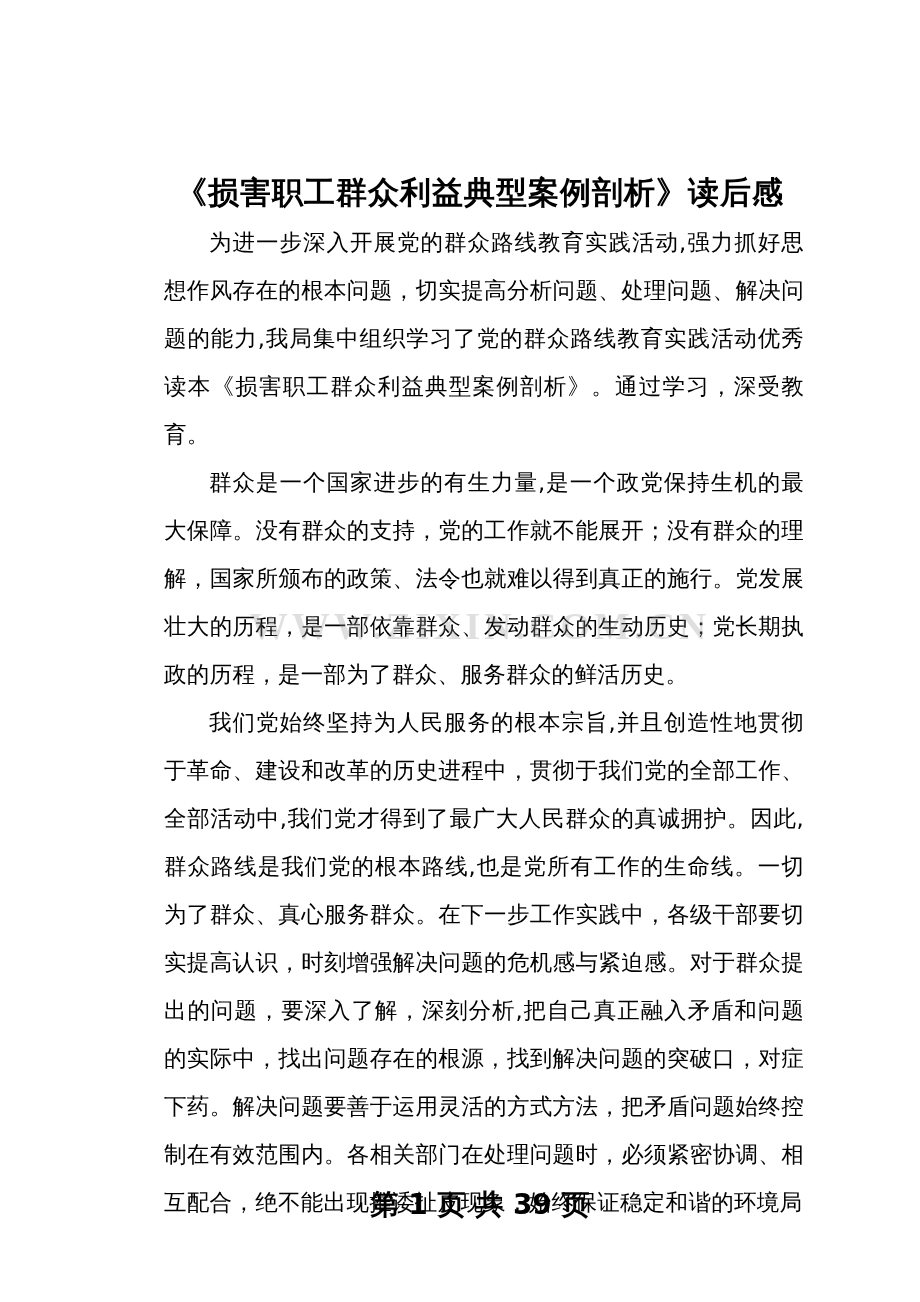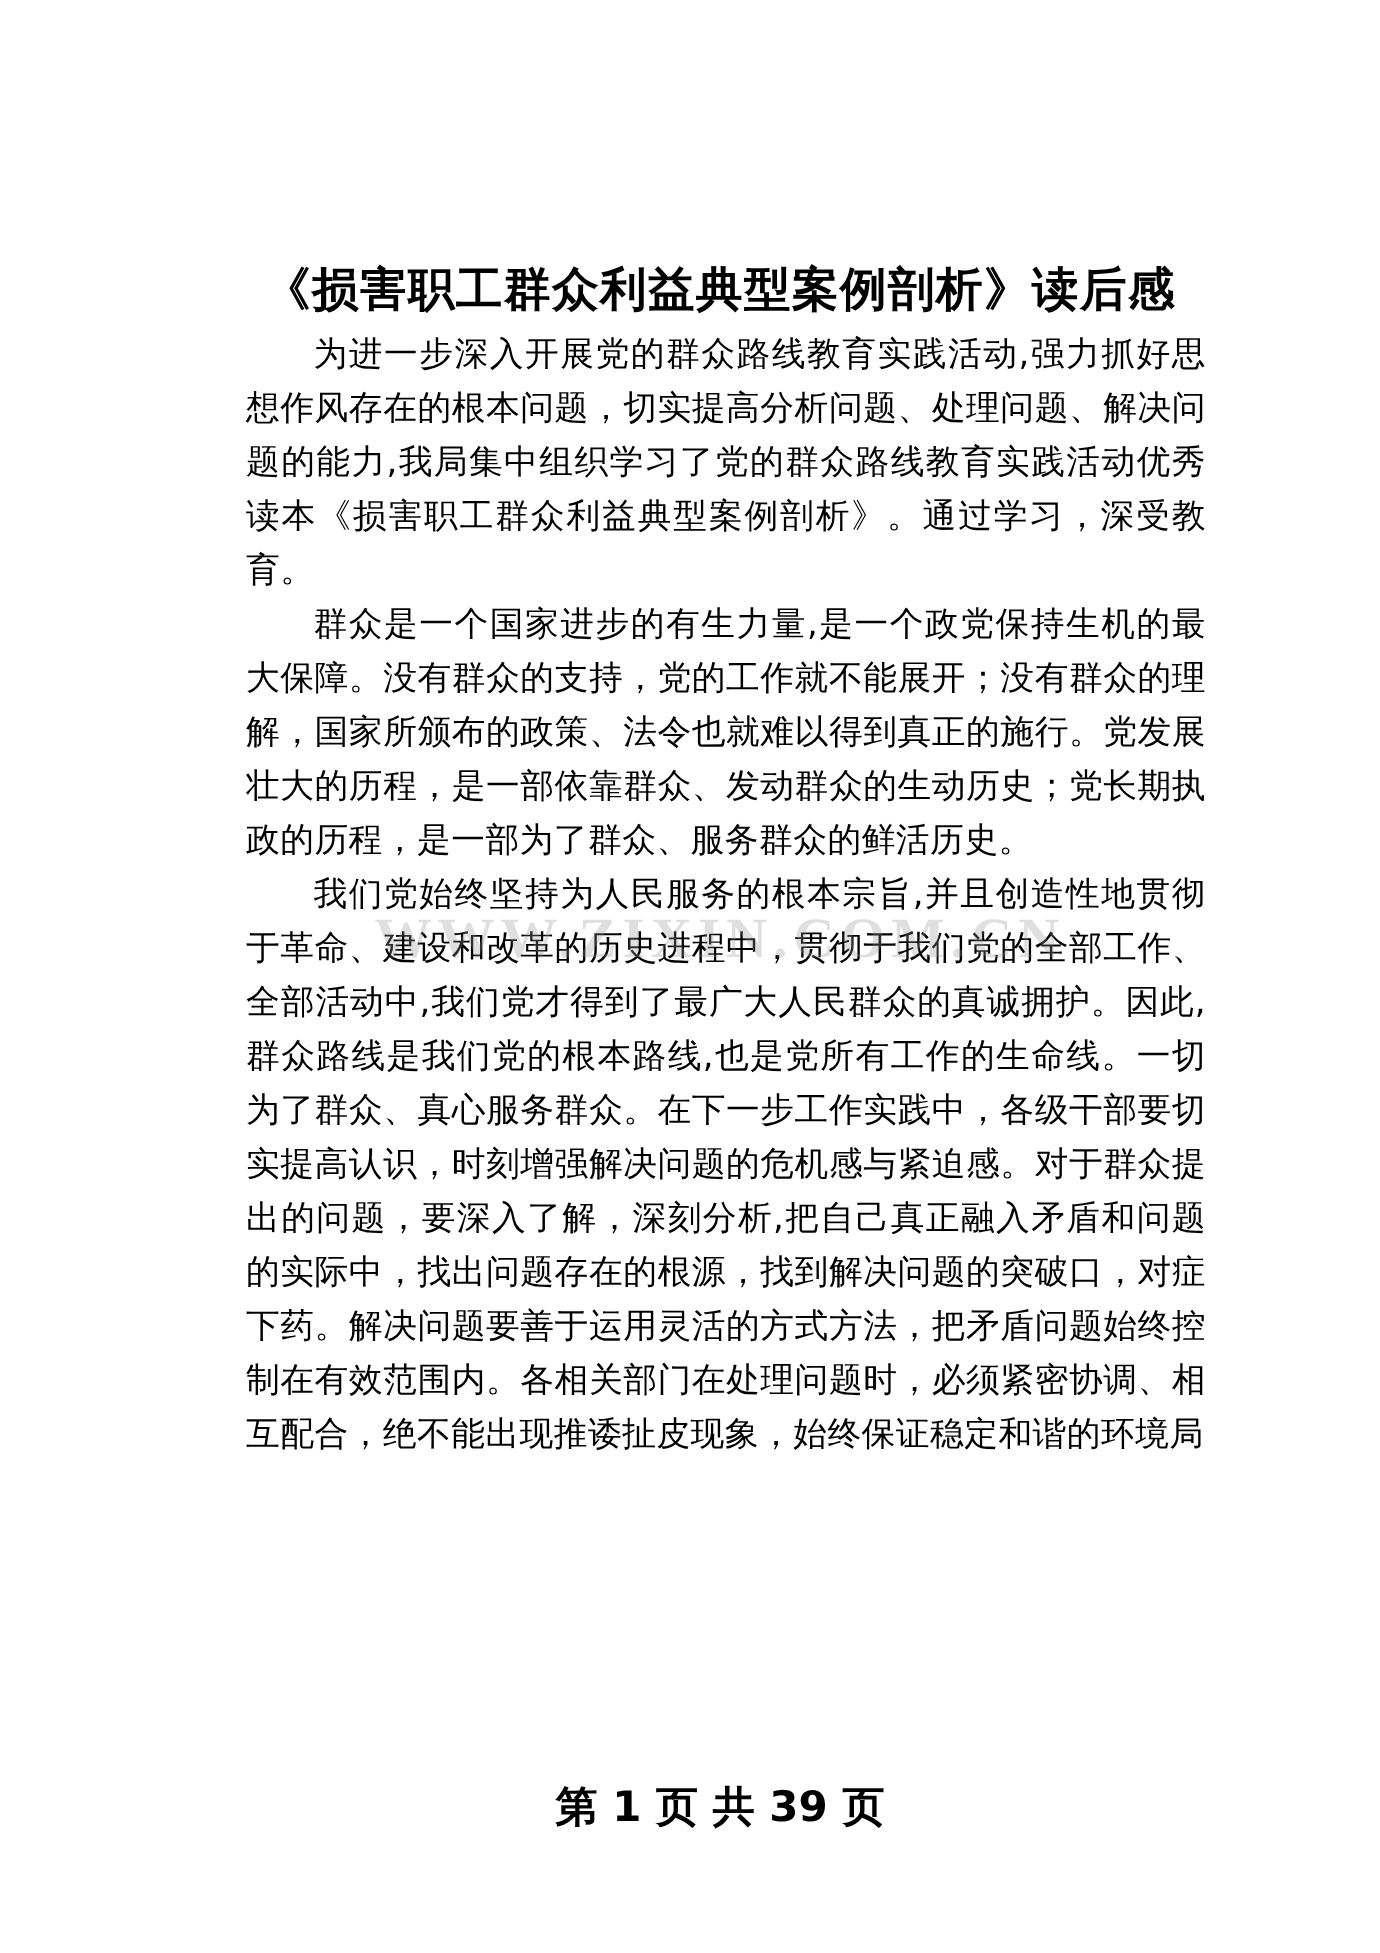--- a/index.html
+++ b/index.html
@@ -39,21 +39,21 @@
     white-space: nowrap;
   }
   .body-area {
     position: absolute;
     top: 218px;
     left: 144px;
     width: 640px;
   }
   .para {
     font-size: 22.5px;
-    line-height: 36px;
+    line-height: 48px;
     text-align: justify;
     text-justify: inter-ideograph;
     text-indent: 45px;
     margin: 0 0 0 0;
     letter-spacing: 0.3px;
     font-family: "DejaVu Sans", "Liberation Sans", sans-serif;
     color: #000;
   }
   .watermark {
     position: absolute;

